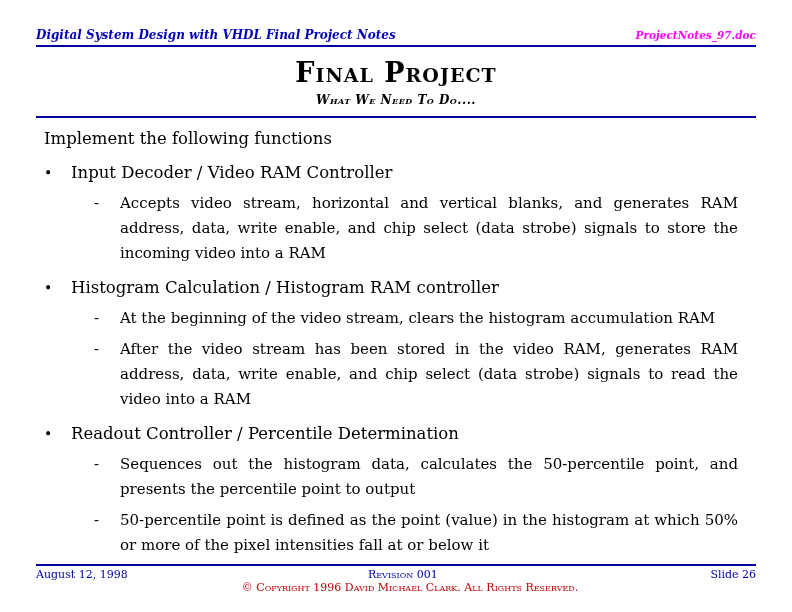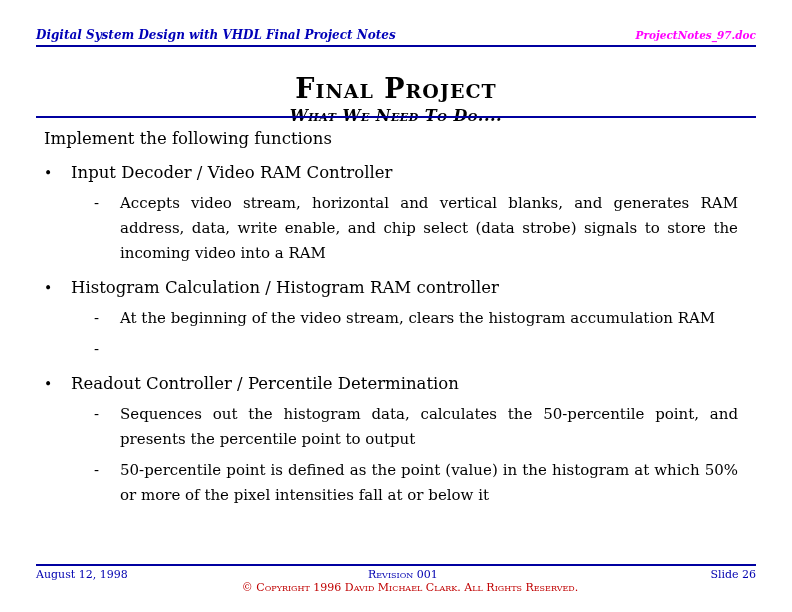--- a/index.html
+++ b/index.html
@@ -49,24 +49,23 @@
     top: 58px; left: 0; right: 0;
     text-align: center;
   }
   .main-title {
     font-size: 27px;
     font-weight: bold;
     font-variant: small-caps;
     letter-spacing: 1px;
     line-height: 30px;
     color: #000000;
-    margin-top: 16px;
   }
   .sub-title {
-    font-size: 16px;
+    font-size: 12px;
     font-weight: bold;
     font-style: italic;
     font-variant: small-caps;
     letter-spacing: 0.5px;
     line-height: 20px;
     margin-top: 2px;
     color: #000000;
   }
 
   
@@ -162,20 +161,21 @@
     <div class="bullet-row">
       <span class="bullet-glyph">•</span>
       <span class="bullet-text">Histogram Calculation / Histogram RAM controller</span>
     </div>
     <div class="sub-row">
       <span class="dash-glyph">-</span>
       <span class="sub-text">At the beginning of the video stream, clears the histogram accumulation RAM</span>
     </div>
     <div class="sub-row">
       <span class="dash-glyph">-</span>
+      <span class="sub-text">After the video stream has been stored in the video RAM, generates RAM address, data, write enable, and chip select (data strobe) signals to read the video into a RAM</span>
     </div>
 
     <div class="bullet-row">
       <span class="bullet-glyph">•</span>
       <span class="bullet-text">Readout Controller / Percentile Determination</span>
     </div>
     <div class="sub-row">
       <span class="dash-glyph">-</span>
       <span class="sub-text">Sequences out the histogram data, calculates the 50-percentile point, and presents the percentile point to output</span>
     </div>

